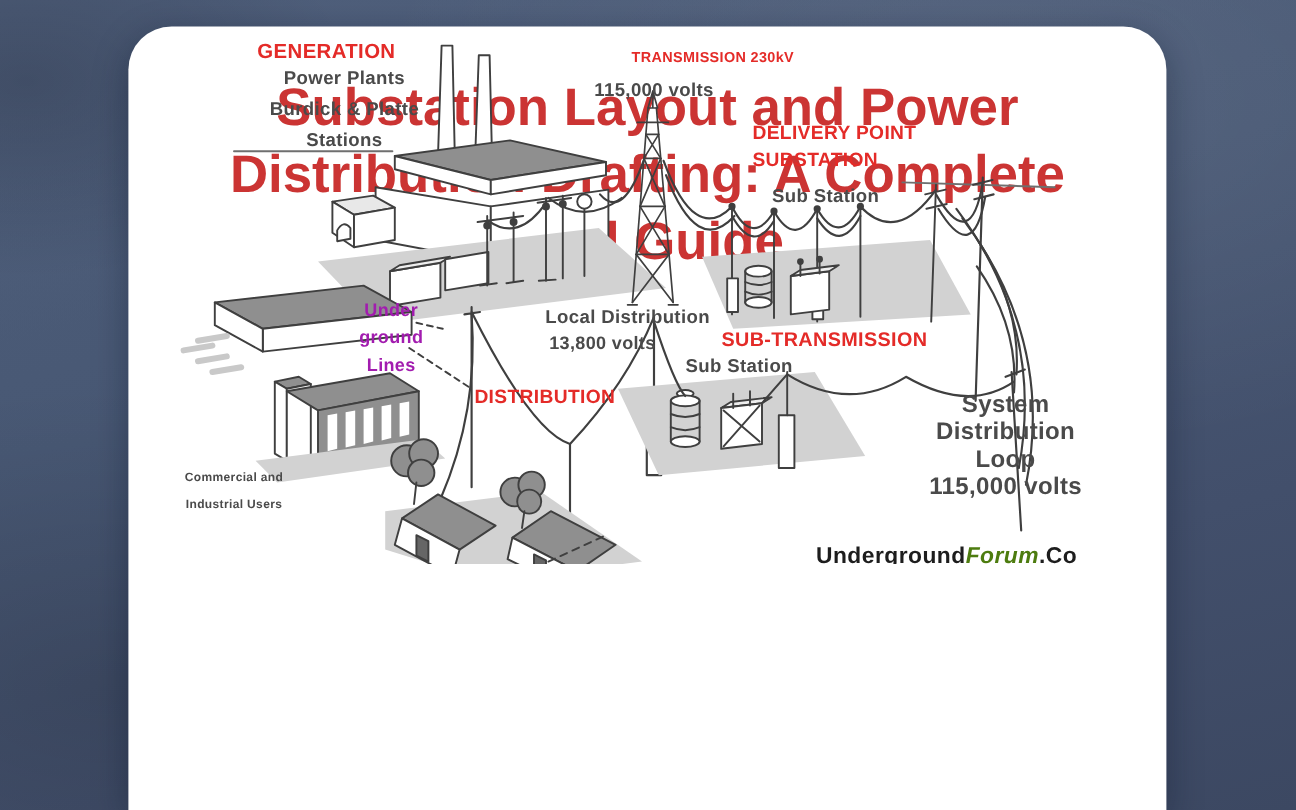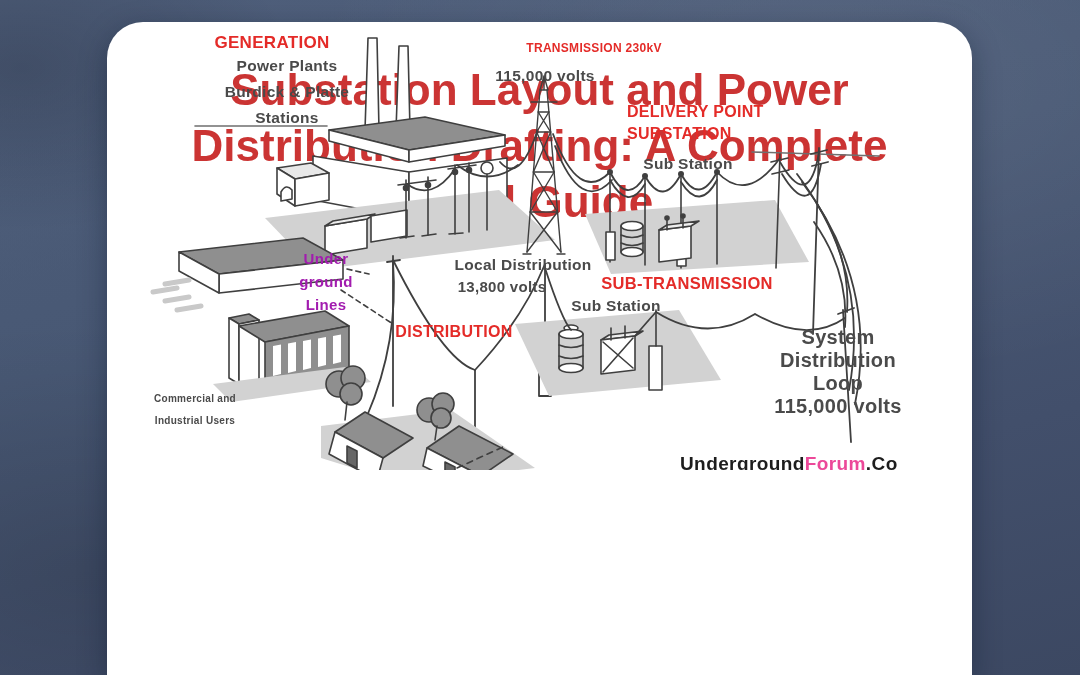--- a/index.html
+++ b/index.html
@@ -27,21 +27,21 @@
     transform:translateX(-50%);line-height:1.5;letter-spacing:.3px;
   }
   .lbl.la{transform:none;text-align:left;}
   .red{color:#e42b28;}
   .dark{color:#4a4a4a;}
   .gray{color:#a21caf;}
   .watermark{
     position:absolute;left:573px;top:431px;font-weight:bold;font-size:19px;
     letter-spacing:.4px;white-space:nowrap;color:#1d1d1d;
   }
-  .watermark .wm-red{color:#ec4899;}
+  .watermark .wm-red{color:#4d7c0f;font-style:italic;}
   .hero-title{
     margin:40px auto 0;max-width:780px;
     color:#cb3433;font-size:44px;font-weight:bold;line-height:1.27;
     text-align:center;
   }
 </style>
 </head>
 <body>
 
 <div class="card">

